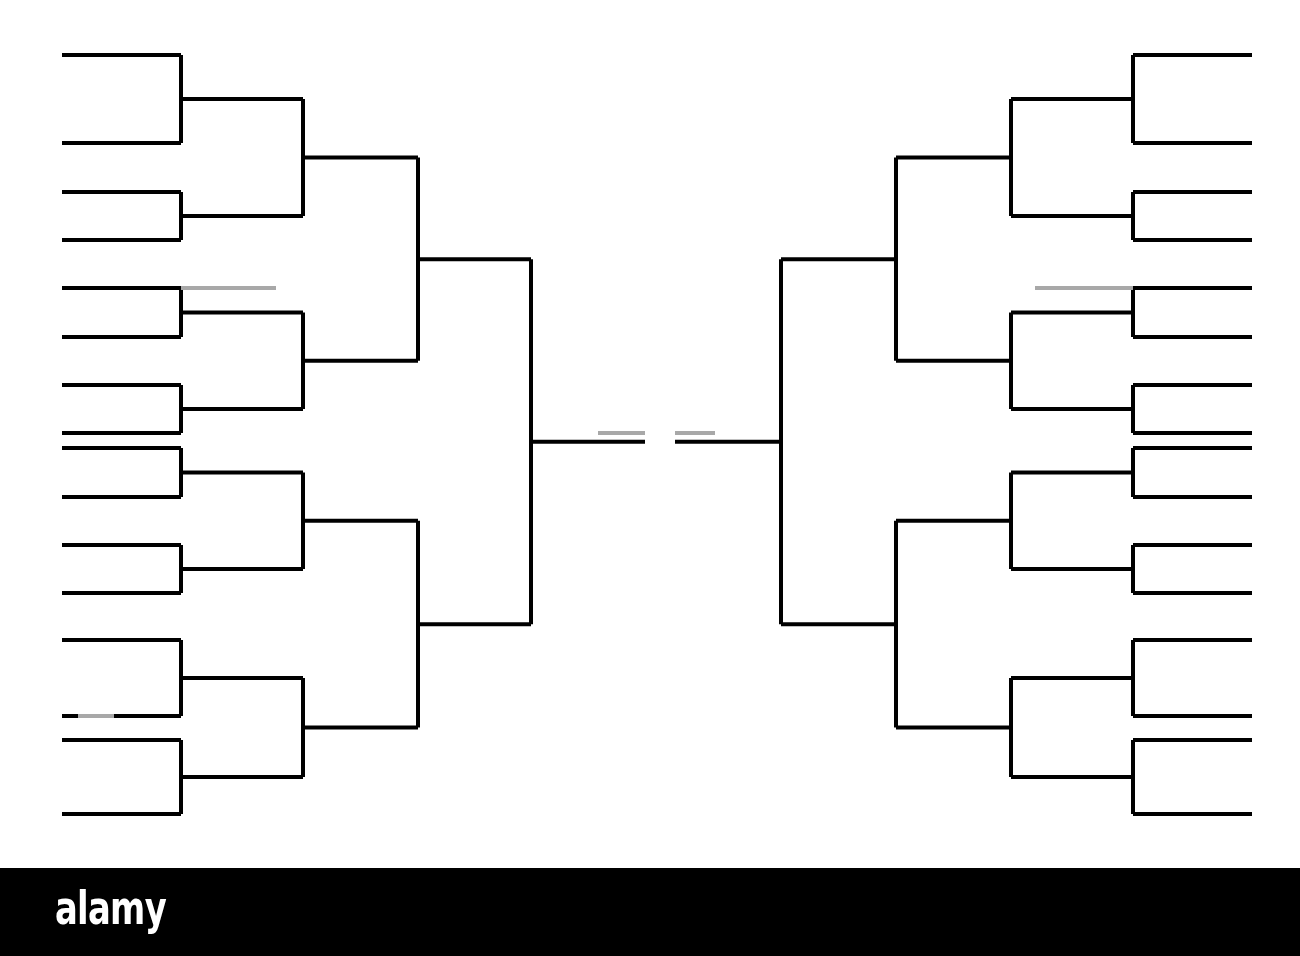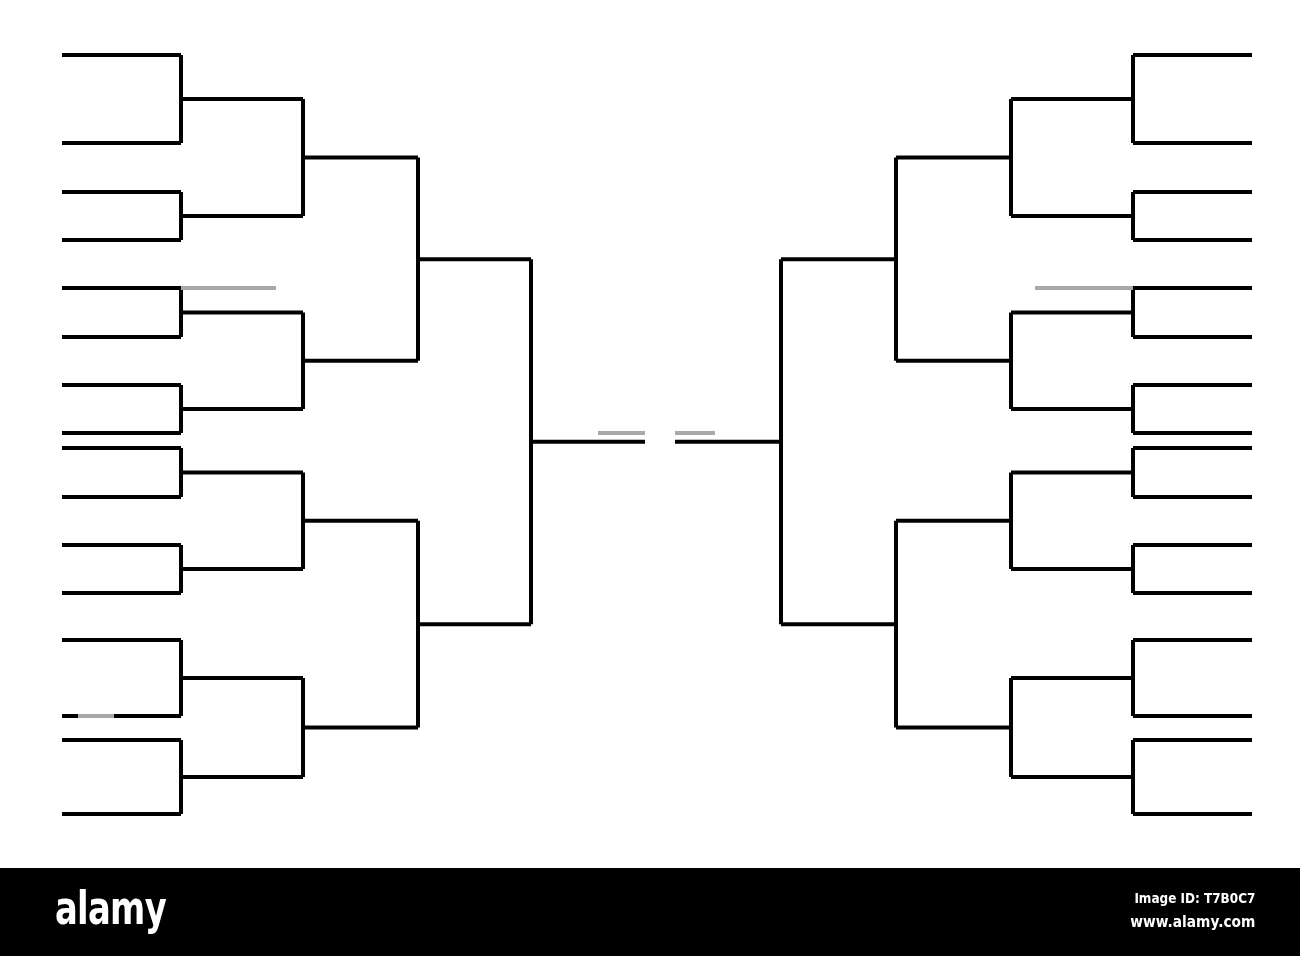--- a/index.html
+++ b/index.html
@@ -190,19 +190,15 @@
           <line x1="1035" y1="288" x2="1133" y2="288"></line>
           <line x1="78" y1="716" x2="114" y2="716"></line>
         </g>
     </svg>
   </div>
 
   <div class="seam"></div>
 
   <div id="footer-bar">
     <div id="alamy-logo">alamy</div>
-    <div id="footer-right">
-      <div class="fr-line">Image ID: T7B0C7</div>
-      <div class="fr-line fr-url">www.alamy.com</div>
-    </div>
   </div>
 
 </div>
 
 </body></html>

